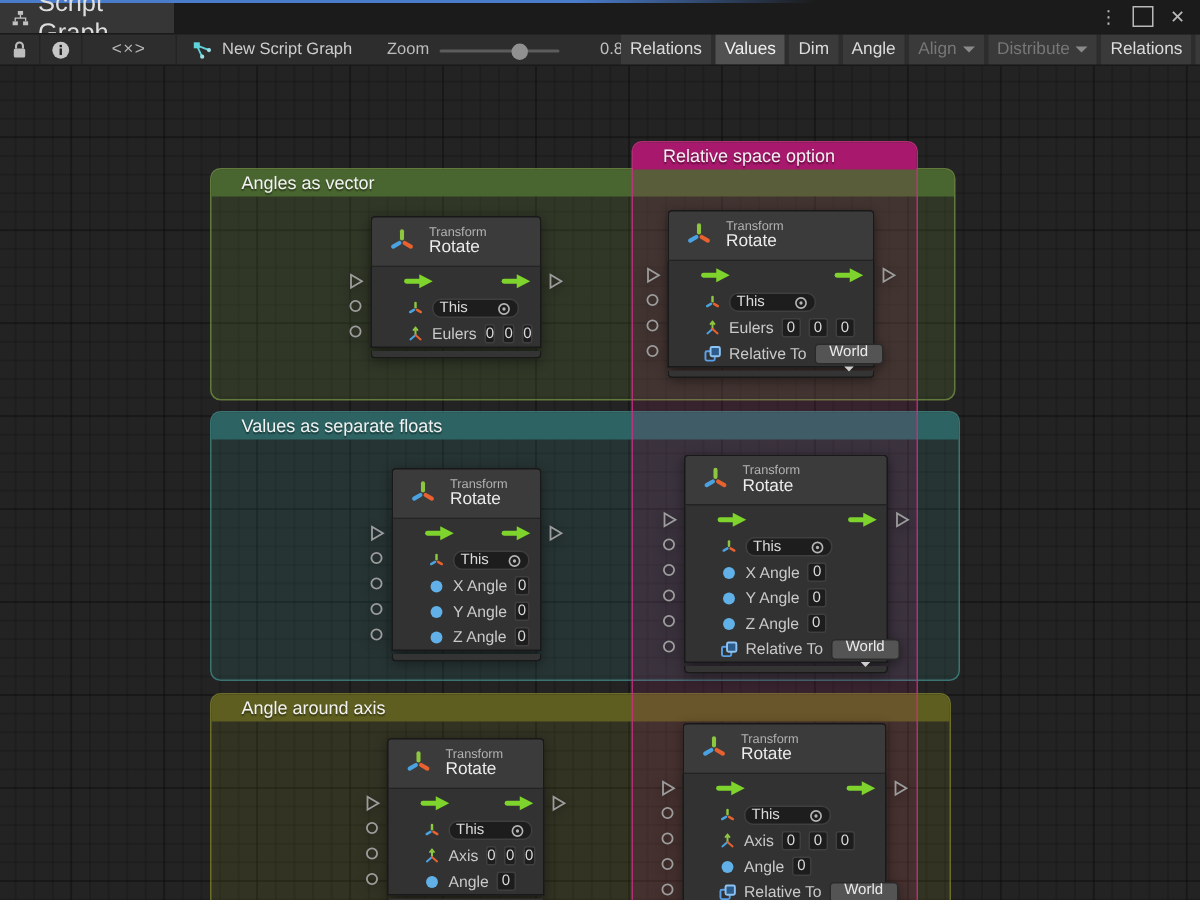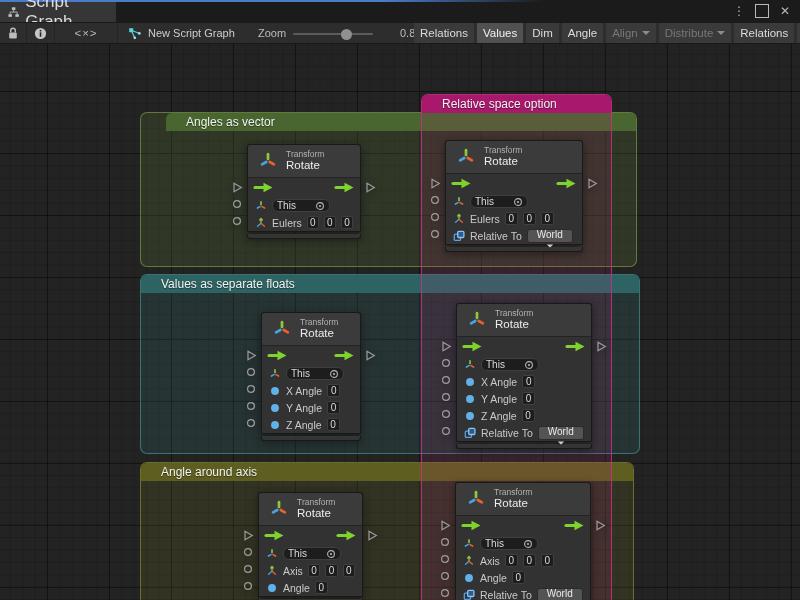--- a/index.html
+++ b/index.html
@@ -45,21 +45,21 @@
   .group-header{position:absolute;left:0;top:0;right:0;height:18px;border-radius:6px 6px 0 0;
     display:flex;align-items:center;padding:0 20px;color:#f2f2f2;font-size:12px;
     text-shadow:0 1px 1px rgba(0,0,0,.45);white-space:nowrap;overflow:hidden;}
 
   .node{position:absolute;z-index:10;filter:drop-shadow(0 2px 4px rgba(0,0,0,.45));}
   .node-header{height:34px;background:#3b3b3b;border:1px solid #191919;border-bottom:1px solid #232323;
     border-radius:3px 3px 0 0;display:flex;align-items:center;gap:8px;padding:0 10px;}
   .nh-text{display:flex;flex-direction:column;line-height:1.15;}
   .nh-cat{font-size:8.5px;color:#b2b2b2;}
   .nh-title{font-size:11.5px;color:#ececec;}
-  .node-body{background:#323232;border:1px solid #191919;border-top:none;}
+  .node-body{background:#323232;border:1px solid #191919;border-top:none;padding-left:16px;}
   .node-footer{height:5px;background:#343434;border:1px solid #191919;border-top:none;margin-top:2px;border-radius:0 0 3px 3px;}
   .row{display:flex;align-items:center;height:17px;padding:0 7px;gap:5px;}
   .row.flow{height:19px;justify-content:space-between;padding:0 5px;}
   .rlabel{font-size:10.5px;color:#c9c9c9;white-space:nowrap;}
   .this-field{width:58px;height:13px;background:#1d1d1d;border:1px solid #3f3f3f;border-radius:6px;
     display:flex;align-items:center;justify-content:space-between;padding:0 4px;}
   .this-field span{font-size:10px;color:#dadada;line-height:1;}
   .zbox{width:13px;height:13px;background:#1d1d1d;border:1px solid #3f3f3f;border-radius:2px;
     display:flex;align-items:center;justify-content:center;font-size:10px;color:#dadada;}
   .enum-field{min-width:46px;height:14px;background:#545454;border:1px solid #2a2a2a;border-radius:3px;
@@ -152,21 +152,21 @@
         </div>
         <div class="tbtn">
           <span>Relations</span>
         </div>
         <div class="tbtn"></div>
       </div>
   </div>
 
   <div id="canvas">
       <div class="group" style="left: 140px; top: 68px; width: 497px; height: 155px; background: rgba(96, 128, 56, 0.22); border: 1px solid rgba(140, 180, 80, 0.55);">
-        <div class="group-header" style="background: rgb(74, 102, 48); margin-left: 25px;">Angles as vector</div>
+        <div class="group-header" style="background: rgb(74, 102, 48);">Angles as vector</div>
       </div>
       <div class="group" style="left: 140px; top: 230px; width: 500px; height: 180px; background: rgba(60, 140, 140, 0.16); border: 1px solid rgba(70, 160, 158, 0.6);">
         <div class="group-header" style="background: rgb(45, 100, 99);">Values as separate floats</div>
       </div>
       <div class="group" style="left: 140px; top: 418px; width: 494px; height: 170px; background: rgba(150, 150, 40, 0.14); border: 1px solid rgba(170, 170, 50, 0.5);">
         <div class="group-header" style="background: rgb(93, 94, 31);">Angle around axis</div>
       </div>
       <div class="group" style="left: 421px; top: 50px; width: 191px; height: 531px; background: rgba(190, 35, 125, 0.13); border: 1px solid rgba(210, 45, 135, 0.8);">
         <div class="group-header" style="background: rgb(168, 24, 108);">Relative space option</div>
       </div>

